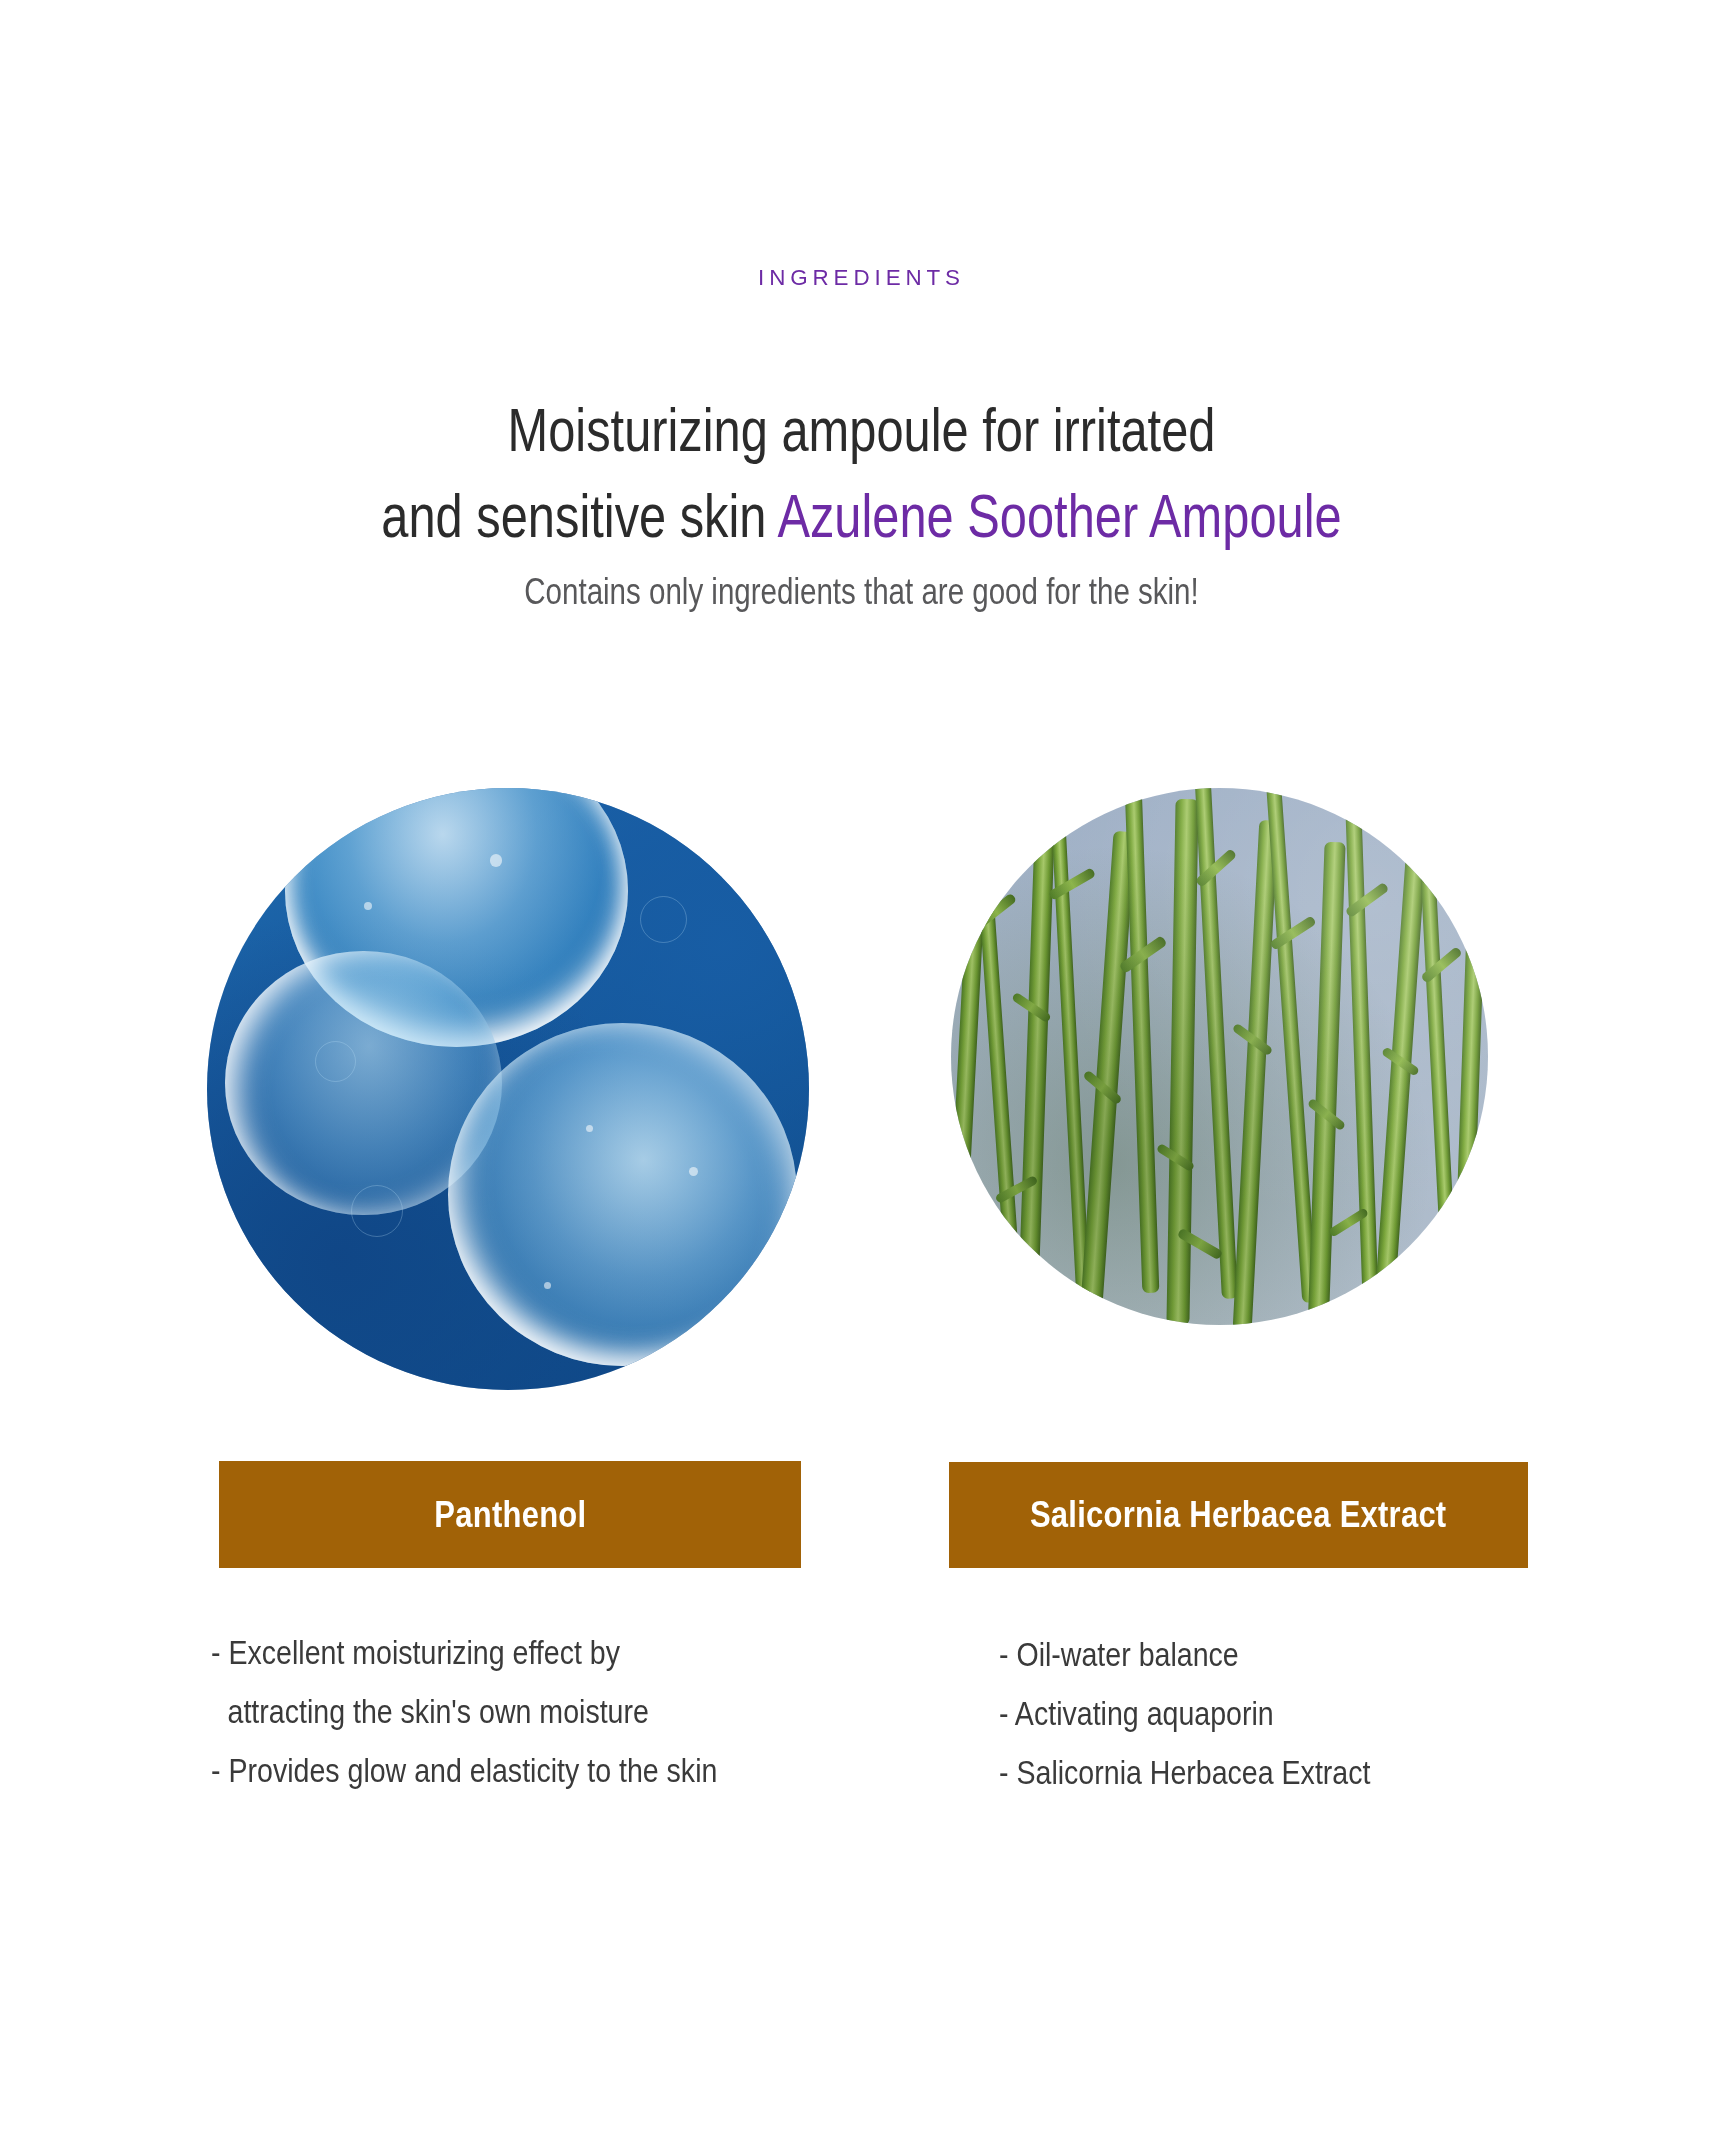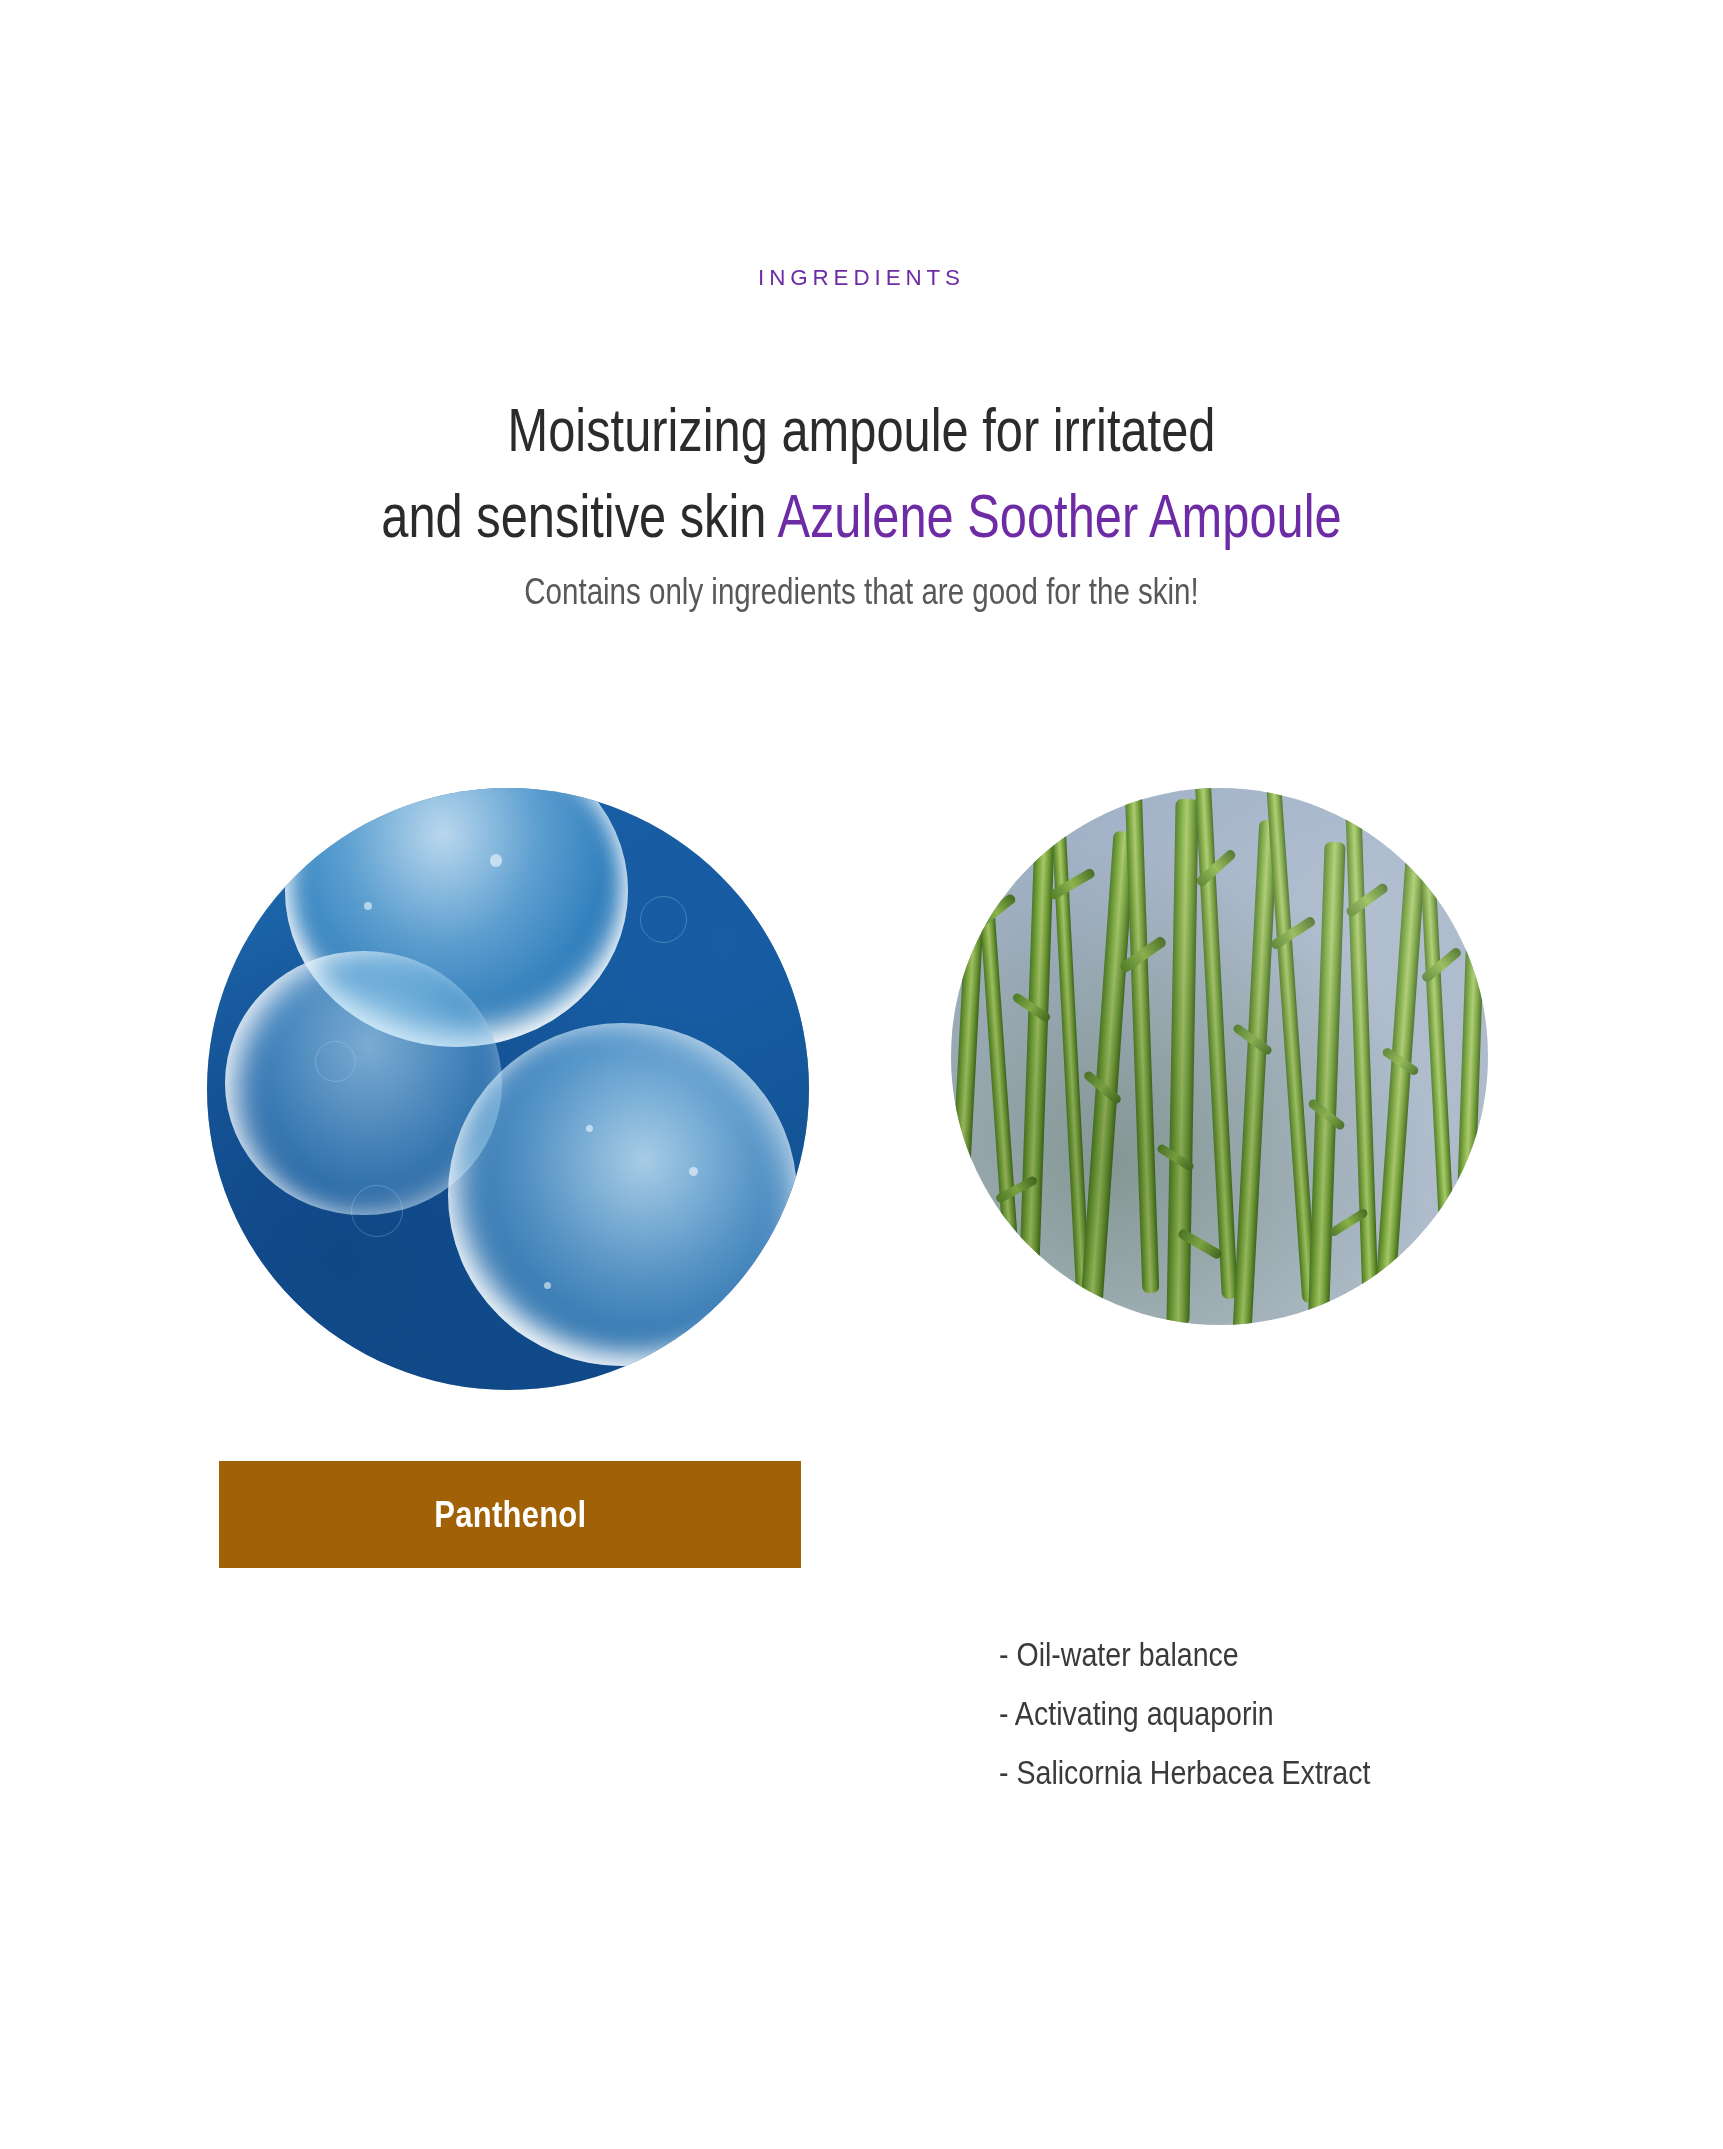--- a/index.html
+++ b/index.html
@@ -290,21 +290,29 @@
         <div class="twig" style="left:42%;top:84%;width:48px;height:9.9px;transform:rotate(30deg);"></div>
         <div class="twig" style="left:70%;top:80%;width:43px;height:9px;transform:rotate(-32deg);"></div>
       </div>
       <div class="plant-shade"></div>
     </div>
   </div>
 
   <div class="bar bar-left">
     <span>Panthenol</span>
   </div>
-
+  <div class="bar bar-right">
+    <span>Salicornia Herbacea Extract</span>
+  </div>
+
+  <div class="bullets bullets-left">
+    <div class="line">- Excellent moisturizing effect by</div>
+    <div class="line indent">attracting the skin's own moisture</div>
+    <div class="line">- Provides glow and elasticity to the skin</div>
+  </div>
 
   <div class="bullets bullets-right">
     <div class="line">- Oil-water balance</div>
     <div class="line">- Activating aquaporin</div>
     <div class="line">- Salicornia Herbacea Extract</div>
   </div>
 
 </div>
 
 

